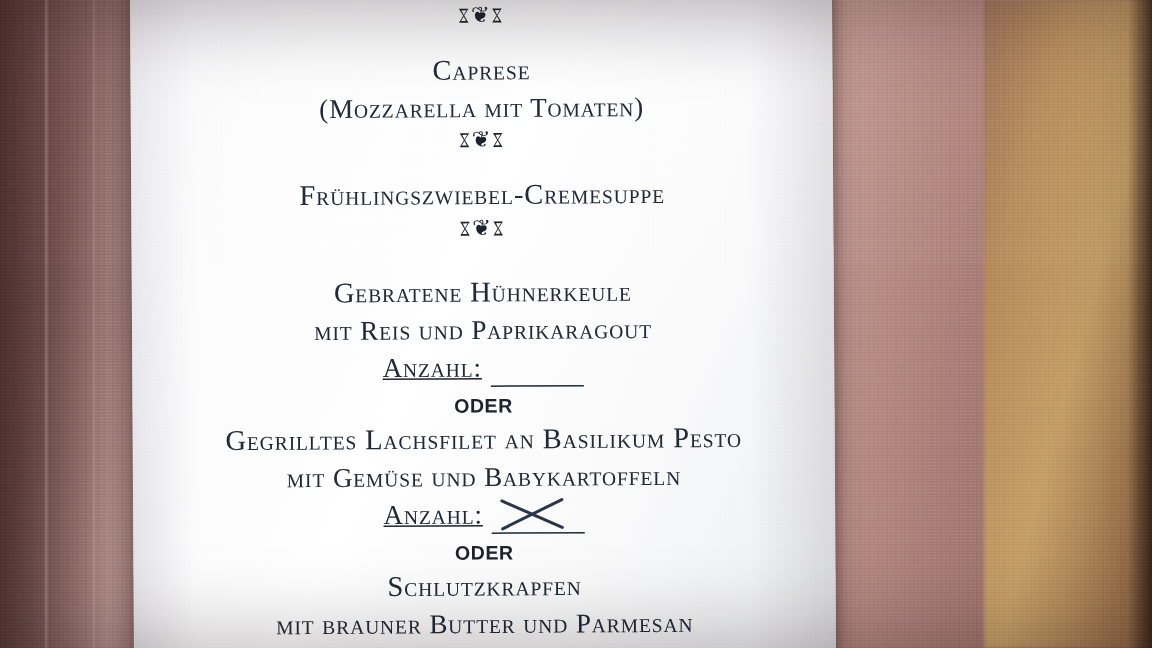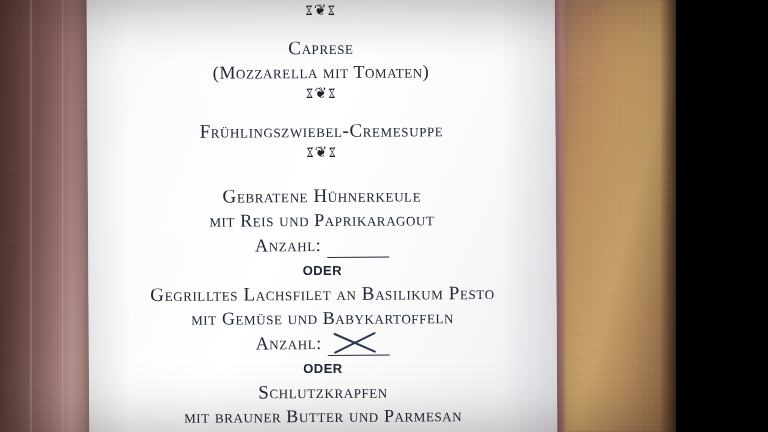--- a/index.html
+++ b/index.html
@@ -10,21 +10,21 @@
   body {
     width: 768px;
     height: 432px;
     overflow: hidden;
     font-family: "Liberation Serif", serif;
   }
 
   
   .scene {
     position: relative;
-    width: 676px;
+    width: 768px;
     height: 432px;
     overflow: hidden;
     background: #c9a9a4;
   }
 
   
   .backdrop {
     position: absolute;
     inset: 0;
     background:
@@ -134,20 +134,21 @@
     font-size: 18px;
     line-height: 26px;
     display: flex;
     justify-content: center;
     align-items: flex-end;
     gap: 6px;
   }
   .count-label {
     font-variant: small-caps;
     letter-spacing: .6px;
+    text-decoration: underline;
   }
   .count-blank {
     position: relative;
     display: inline-block;
     width: 62px;
     height: 20px;
     border-bottom: 1.6px solid #2a333f;
   }
   .xmark {
     position: absolute;

